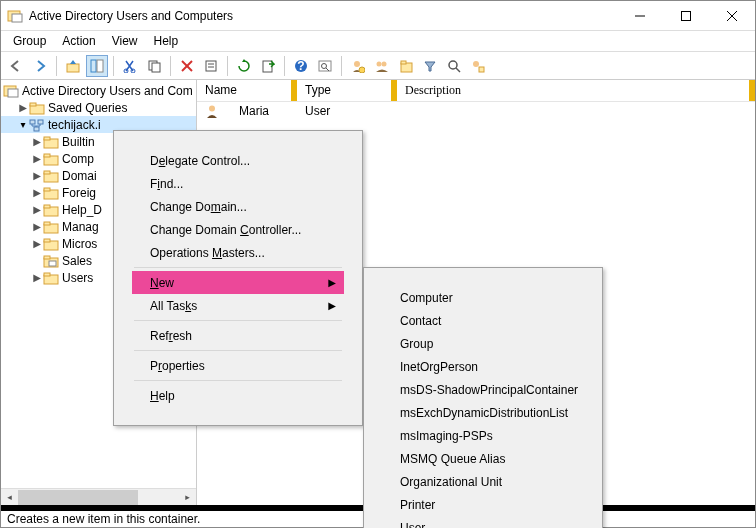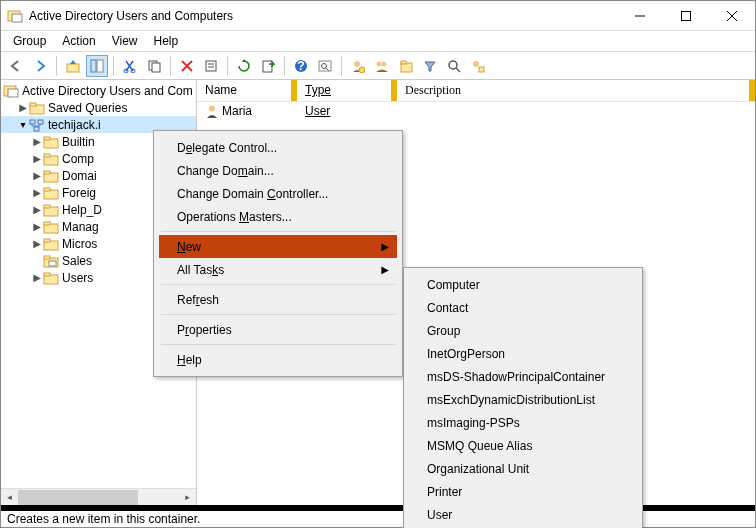--- a/index.html
+++ b/index.html
@@ -39,36 +39,36 @@
   .indent-2 { padding-left: 30px; }
   .tree-scroll { height: 17px; border-top: 1px solid #ddd; display: flex; align-items: center; background: #f0f0f0; }
   .scroll-thumb { height: 15px; background: #cdcdcd; }
   .scroll-btn { width: 17px; height: 17px; display: flex; align-items:center; justify-content:center; font-size:9px; color:#555; }
 
   .list { flex: 1; display: flex; flex-direction: column; }
   .list-header { display: flex; height: 22px; border-bottom: 1px solid #e5e5e5; }
   .list-header .col { padding: 3px 8px; border-right: 6px solid #eab308; }
   .list-body { flex: 1; }
   .row { display: flex; height: 17px; align-items: center; }
-  .row .cell { padding: 0 8px; display: flex; align-items: center; gap: 3px; }
+  .row .cell { padding: 0 8px; display: flex; align-items: center; gap: 20px; }
   .person-icon { width: 14px; height: 14px; }
 
   
   .status { height: 22px; border-top: 6px solid #000000; padding: 2px 6px; display: flex; align-items: center; }
 
   
-  .ctxmenu { position: absolute; background: #f0f0f0; border: 1px solid #a0a0a0; box-shadow: 2px 2px 4px rgba(0,0,0,0.25); padding: 5px; z-index: 10; margin-left: 40px; }
+  .ctxmenu { position: absolute; background: #f0f0f0; border: 1px solid #a0a0a0; box-shadow: 2px 2px 4px rgba(0,0,0,0.25); padding: 18px; z-index: 10; }
   .ctxitem { height: 23px; display: flex; align-items: center; padding: 0 30px 0 18px; position: relative; white-space: nowrap; }
-  .ctxitem.hl { background: #c2410c; }
+  .ctxitem.hl { background: #ec4899; }
   .ctxitem .arrow { position: absolute; right: 8px; font-size: 10px; }
   .ctxsep { height: 1px; background: #d7d7d7; margin: 3px 2px; }
   .ctxitem u { text-decoration: underline; }
 
   .col-name { width: 100px; }
-  .col-type { width: 100px; text-decoration: underline; }
+  .col-type { width: 100px; }
   .col-desc { flex: 1; font-family: Liberation Serif, serif; }
 
   svg { display: block; }
 </style>
 </head>
 <body>
 
 <div class="titlebar">
   <span class="icon">
     <svg width="16" height="16">
@@ -386,20 +386,23 @@
   </div>
 </div>
 
 <div class="status">
   <span>Creates a new item in this container.</span>
 </div>
 
 <div class="ctxmenu" style="left:113px; top:130px; width:250px;">
   <div class="ctxitem">
       <span>D<u>e</u>legate Control...</span>
+    </div>
+  <div class="ctxitem">
+      <span>F<u>i</u>nd...</span>
     </div>
   <div class="ctxitem">
       <span>Change Do<u>m</u>ain...</span>
     </div>
   <div class="ctxitem">
       <span>Change Domain <u>C</u>ontroller...</span>
     </div>
   <div class="ctxitem">
       <span>Operations <u>M</u>asters...</span>
     </div>

